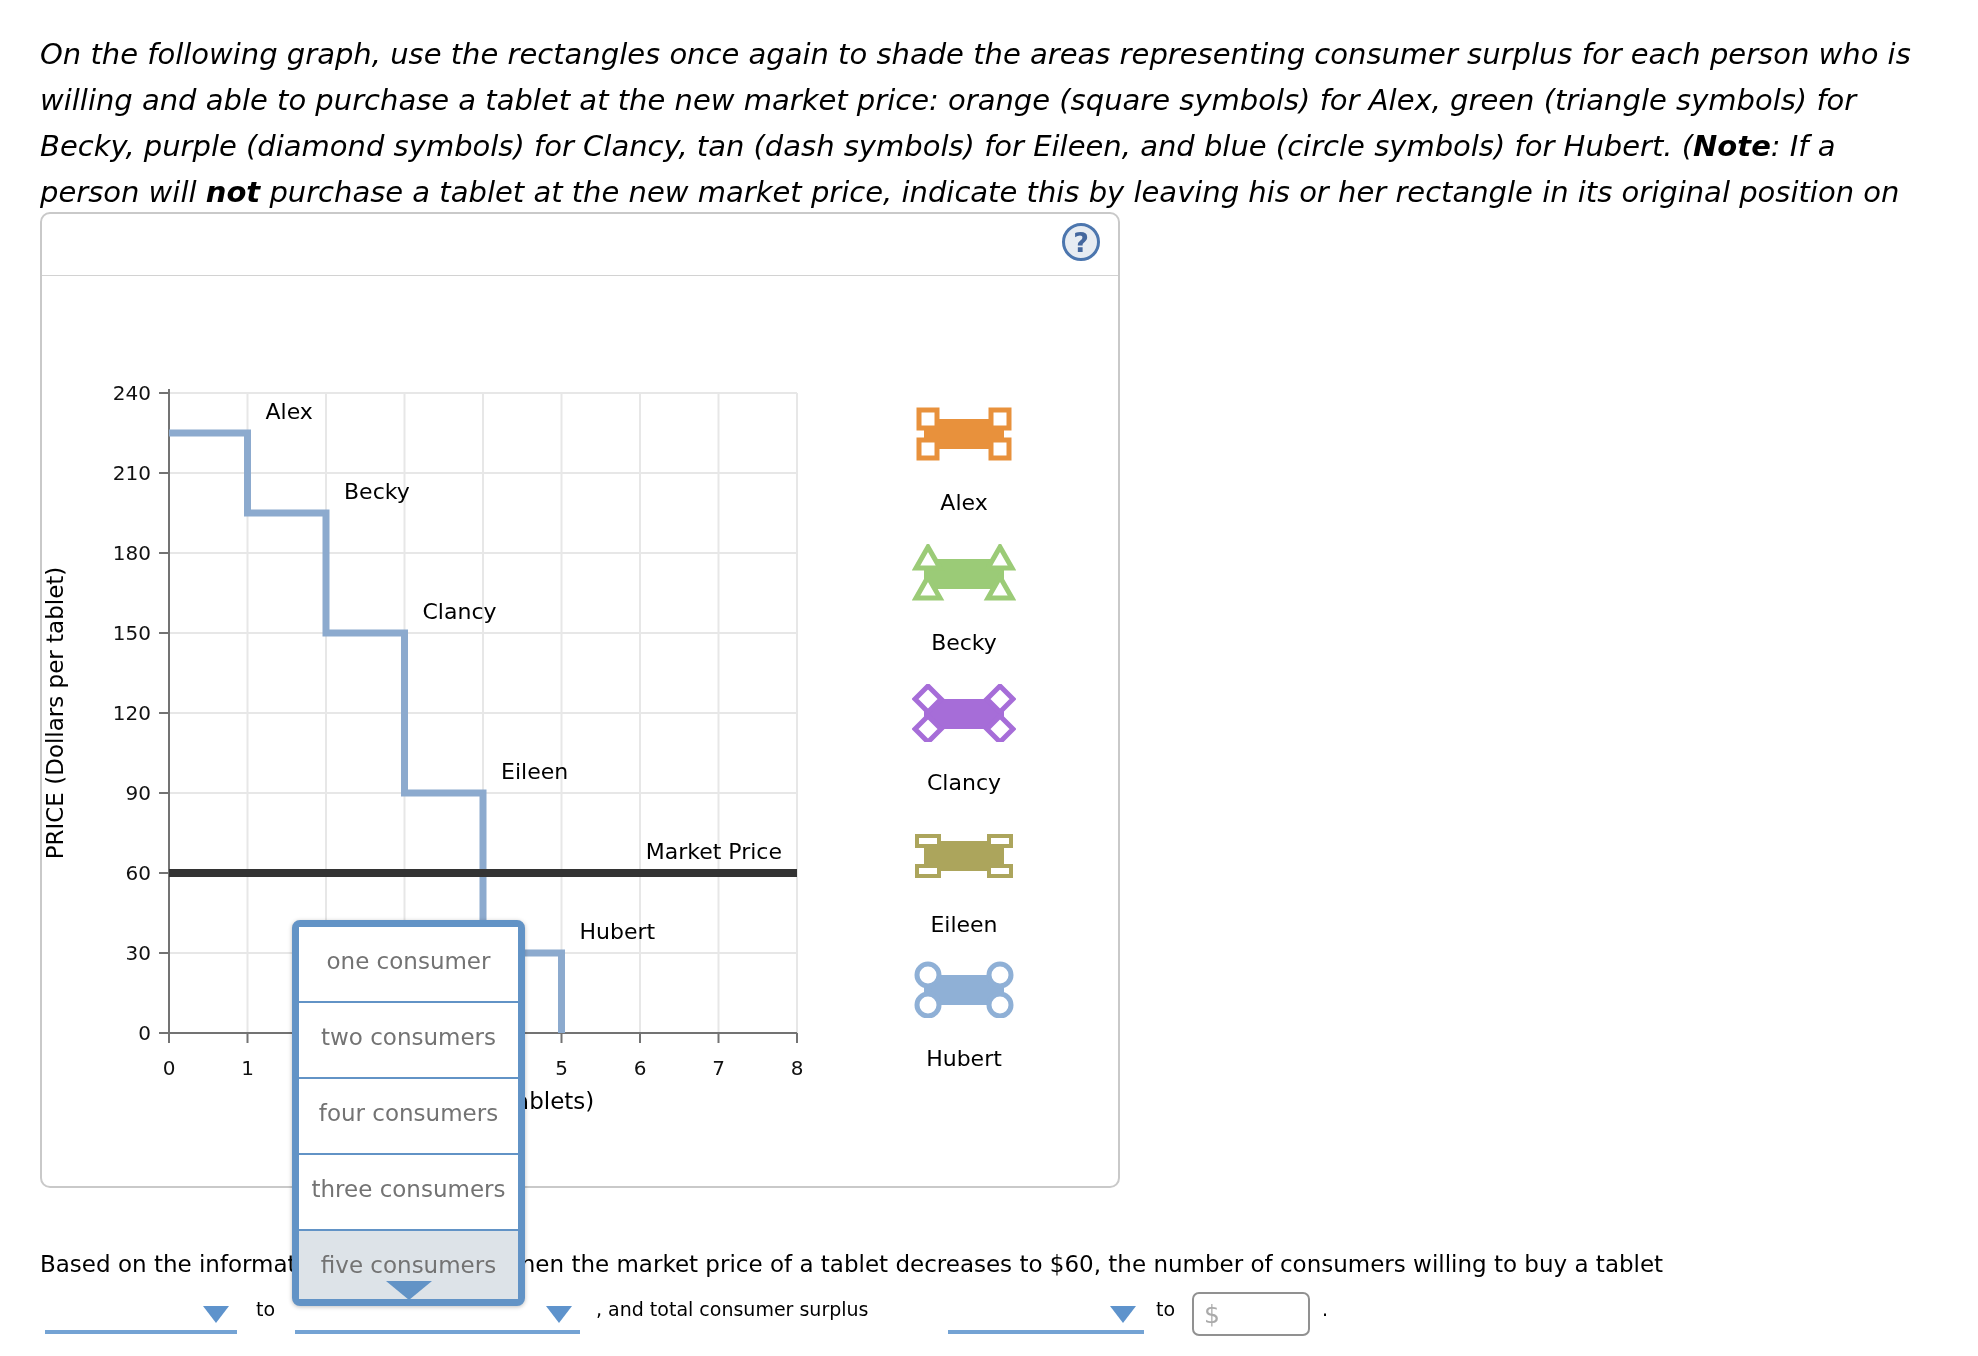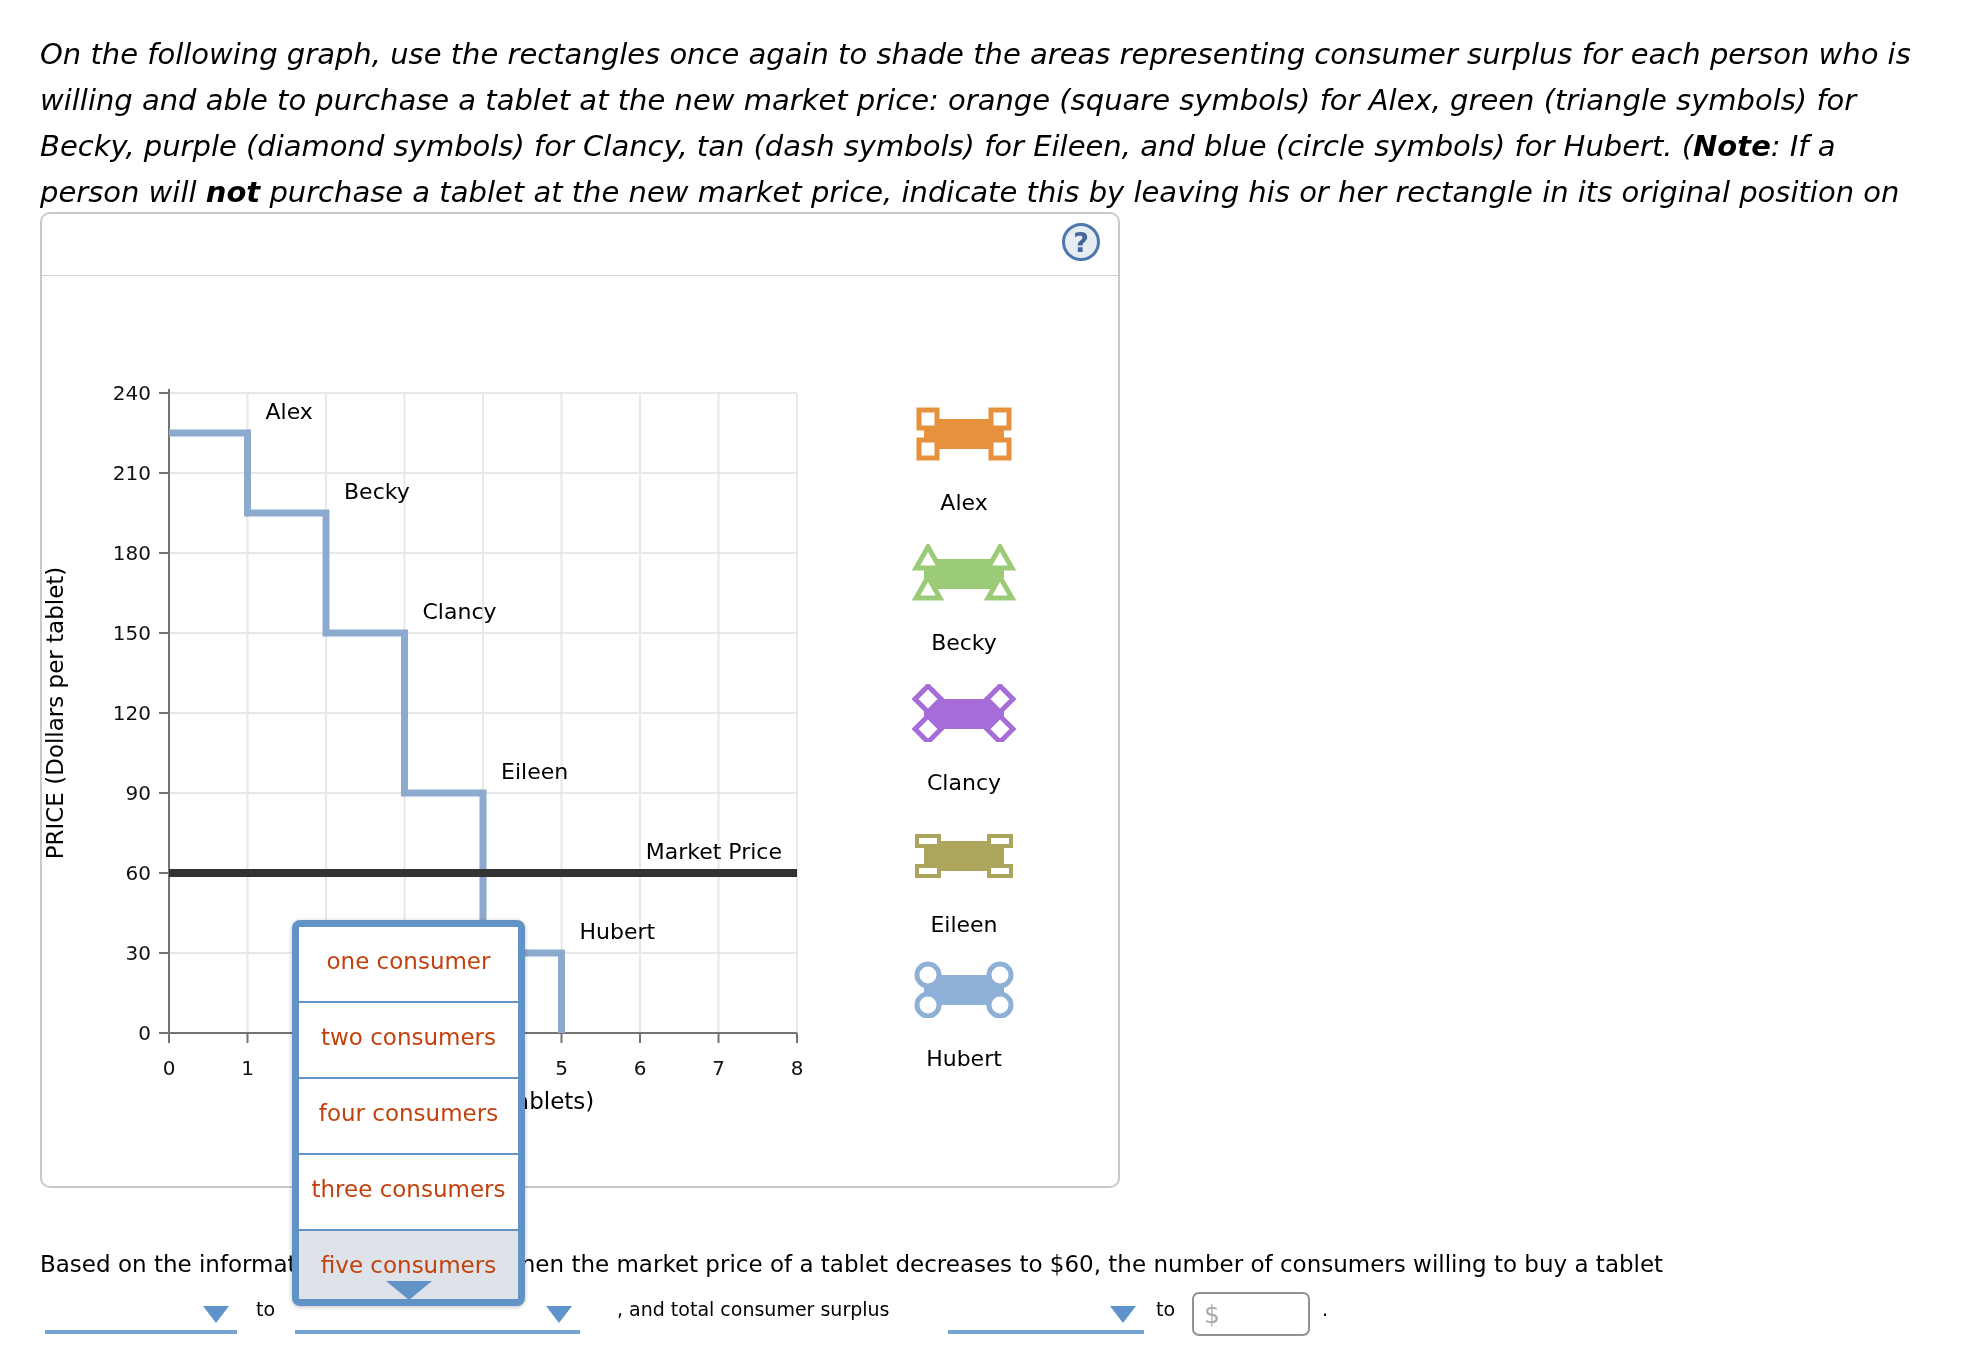--- a/index.html
+++ b/index.html
@@ -26,21 +26,21 @@
   
   .palette-item{position:absolute;left:912px;width:104px;text-align:center;z-index:3;}
   .palette-label{position:absolute;left:912px;width:104px;text-align:center;
                  font-size:22px;color:#000;z-index:3;}
 
   
   .menu{position:absolute;left:292px;top:920px;width:233px;box-sizing:border-box;
         background:#fff;border:7px solid #6293c6;border-radius:8px;z-index:10;
         box-shadow:0 1px 4px rgba(0,0,0,.25);display:flex;flex-direction:column;}
   .menu-row{height:68px;display:flex;align-items:center;justify-content:center;
-            font-size:23px;color:#c2410c;background:#fff;cursor:pointer;}
+            font-size:23px;color:#737373;background:#fff;cursor:pointer;}
   .menu-row + .menu-row{border-top:2px solid #6293c6;margin-top:6px;}
   .menu-row.hl{background:#dde3e8;}
   .menu-pointer{position:absolute;left:386px;top:1281px;width:0;height:0;z-index:10;
         border-left:23px solid transparent;border-right:23px solid transparent;
         border-top:19px solid #6293c6;}
 
   
   .q-line1{position:absolute;left:40px;top:1251px;font-size:23px;white-space:nowrap;z-index:1;}
   .q-text{position:absolute;top:1298px;font-size:19px;white-space:nowrap;z-index:1;}
   .dd{position:absolute;top:1296px;height:38px;z-index:1;cursor:pointer;}
@@ -187,21 +187,21 @@
 
 <div class="dd" style="left:45px;width:192px;">
   <div class="line"></div>
   <div class="arrow"></div>
 </div>
 <span class="q-text" style="left:256px;">to</span>
 <div class="dd" style="left:295px;width:285px;">
   <div class="line"></div>
   <div class="arrow"></div>
 </div>
-<span class="q-text" style="left:617px;">, and total consumer surplus</span>
+<span class="q-text" style="left:596px;">, and total consumer surplus</span>
 <div class="dd" style="left:948px;width:196px;">
   <div class="line"></div>
   <div class="arrow"></div>
 </div>
 <span class="q-text" style="left:1156px;">to</span>
 <div class="money">
   <span class="cur">$</span>
   <input type="text" value="" style="">
 </div>
 <span class="q-text" style="left:1322px;">.</span>

